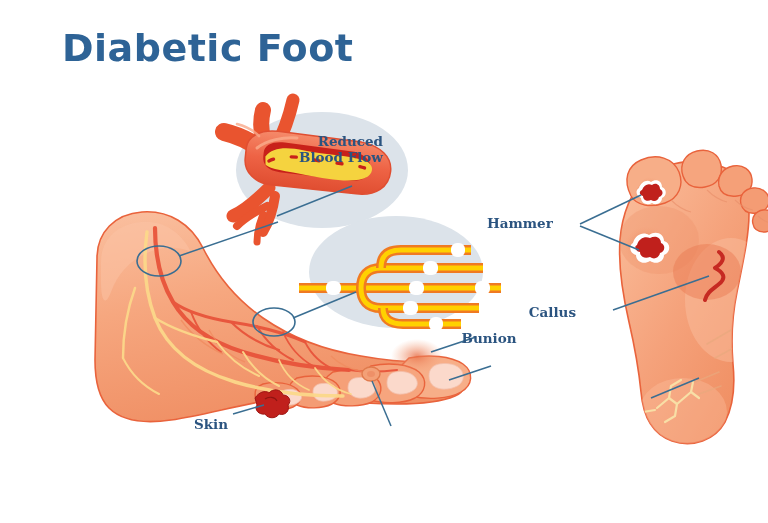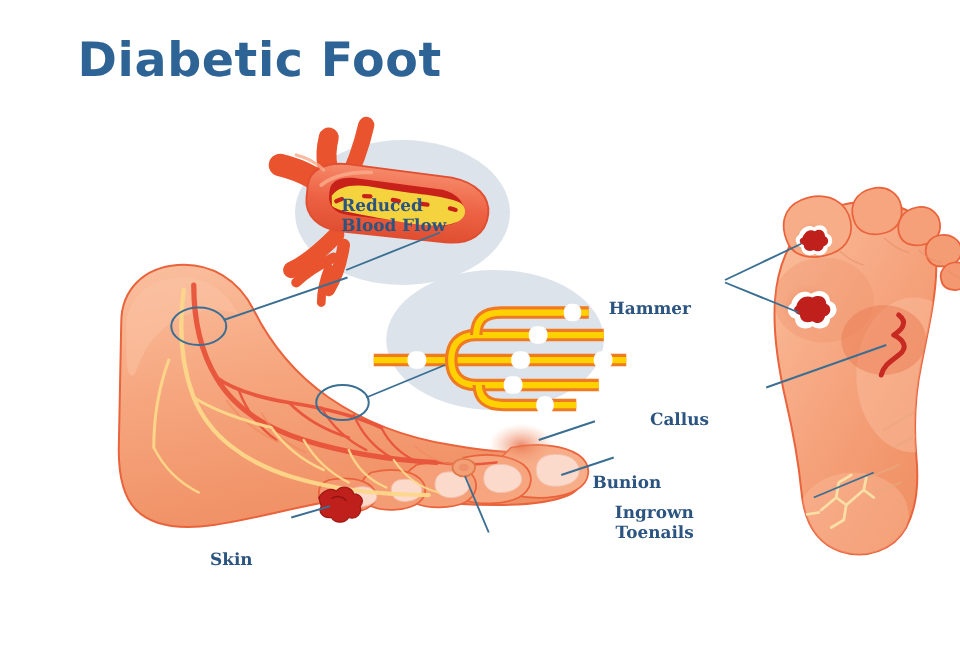--- a/index.html
+++ b/index.html
@@ -34,22 +34,22 @@
   }
   .callout {
     position: absolute;
     font-family: "DejaVu Serif", serif;
     font-weight: bold;
     font-size: 13.5px;
     line-height: 1.18;
     color: #2B5480;
     white-space: pre-line;
   }
-  .callout.c-center { text-align: left; margin-top: 24px; }
-  .callout.c-left   { text-align: right; margin-top: 48px; }
+  .callout.c-center { text-align: right; }
+  .callout.c-left   { text-align: center; }
 
   .lbl-reduced-blood-flow { left: 273px; top: 134px; width: 110px; }
   .lbl-damaged-nerves     { left: 330px; top: 226px; width: 100px; }
   .lbl-bunion             { left: 449px; top: 331px; width: 80px; }
   .lbl-ingrown-toenails   { left: 463px; top: 355px; width: 92px; }
   .lbl-corn               { left: 300px; top: 430px; width: 120px; }
   .lbl-ulcer-left         { left: 168px; top: 417px; width: 60px; }
   .lbl-ulcers-right       { left: 487px; top: 216px; width: 56px; }
   .lbl-callus             { left: 520px; top: 305px; width: 56px; }
   .lbl-dry-cracked-skin   { left: 502px; top: 400px; width: 110px; }
@@ -344,22 +344,20 @@
   </svg>
 
   <div class="page-title">Diabetic Foot</div>
 
   <div class="callout c-center lbl-reduced-blood-flow">Reduced
 Blood Flow</div>
 
 
   <div class="callout c-left lbl-bunion">Bunion</div>
 
-  <div class="callout c-left lbl-ingrown-toenails">Ingrown
-Toenails</div>
 
 
   <div class="callout c-center lbl-ulcer-left">Skin</div>
 
   <div class="callout c-center lbl-ulcers-right">Hammer</div>
 
   <div class="callout c-center lbl-callus">Callus</div>
 
 
 </div>

